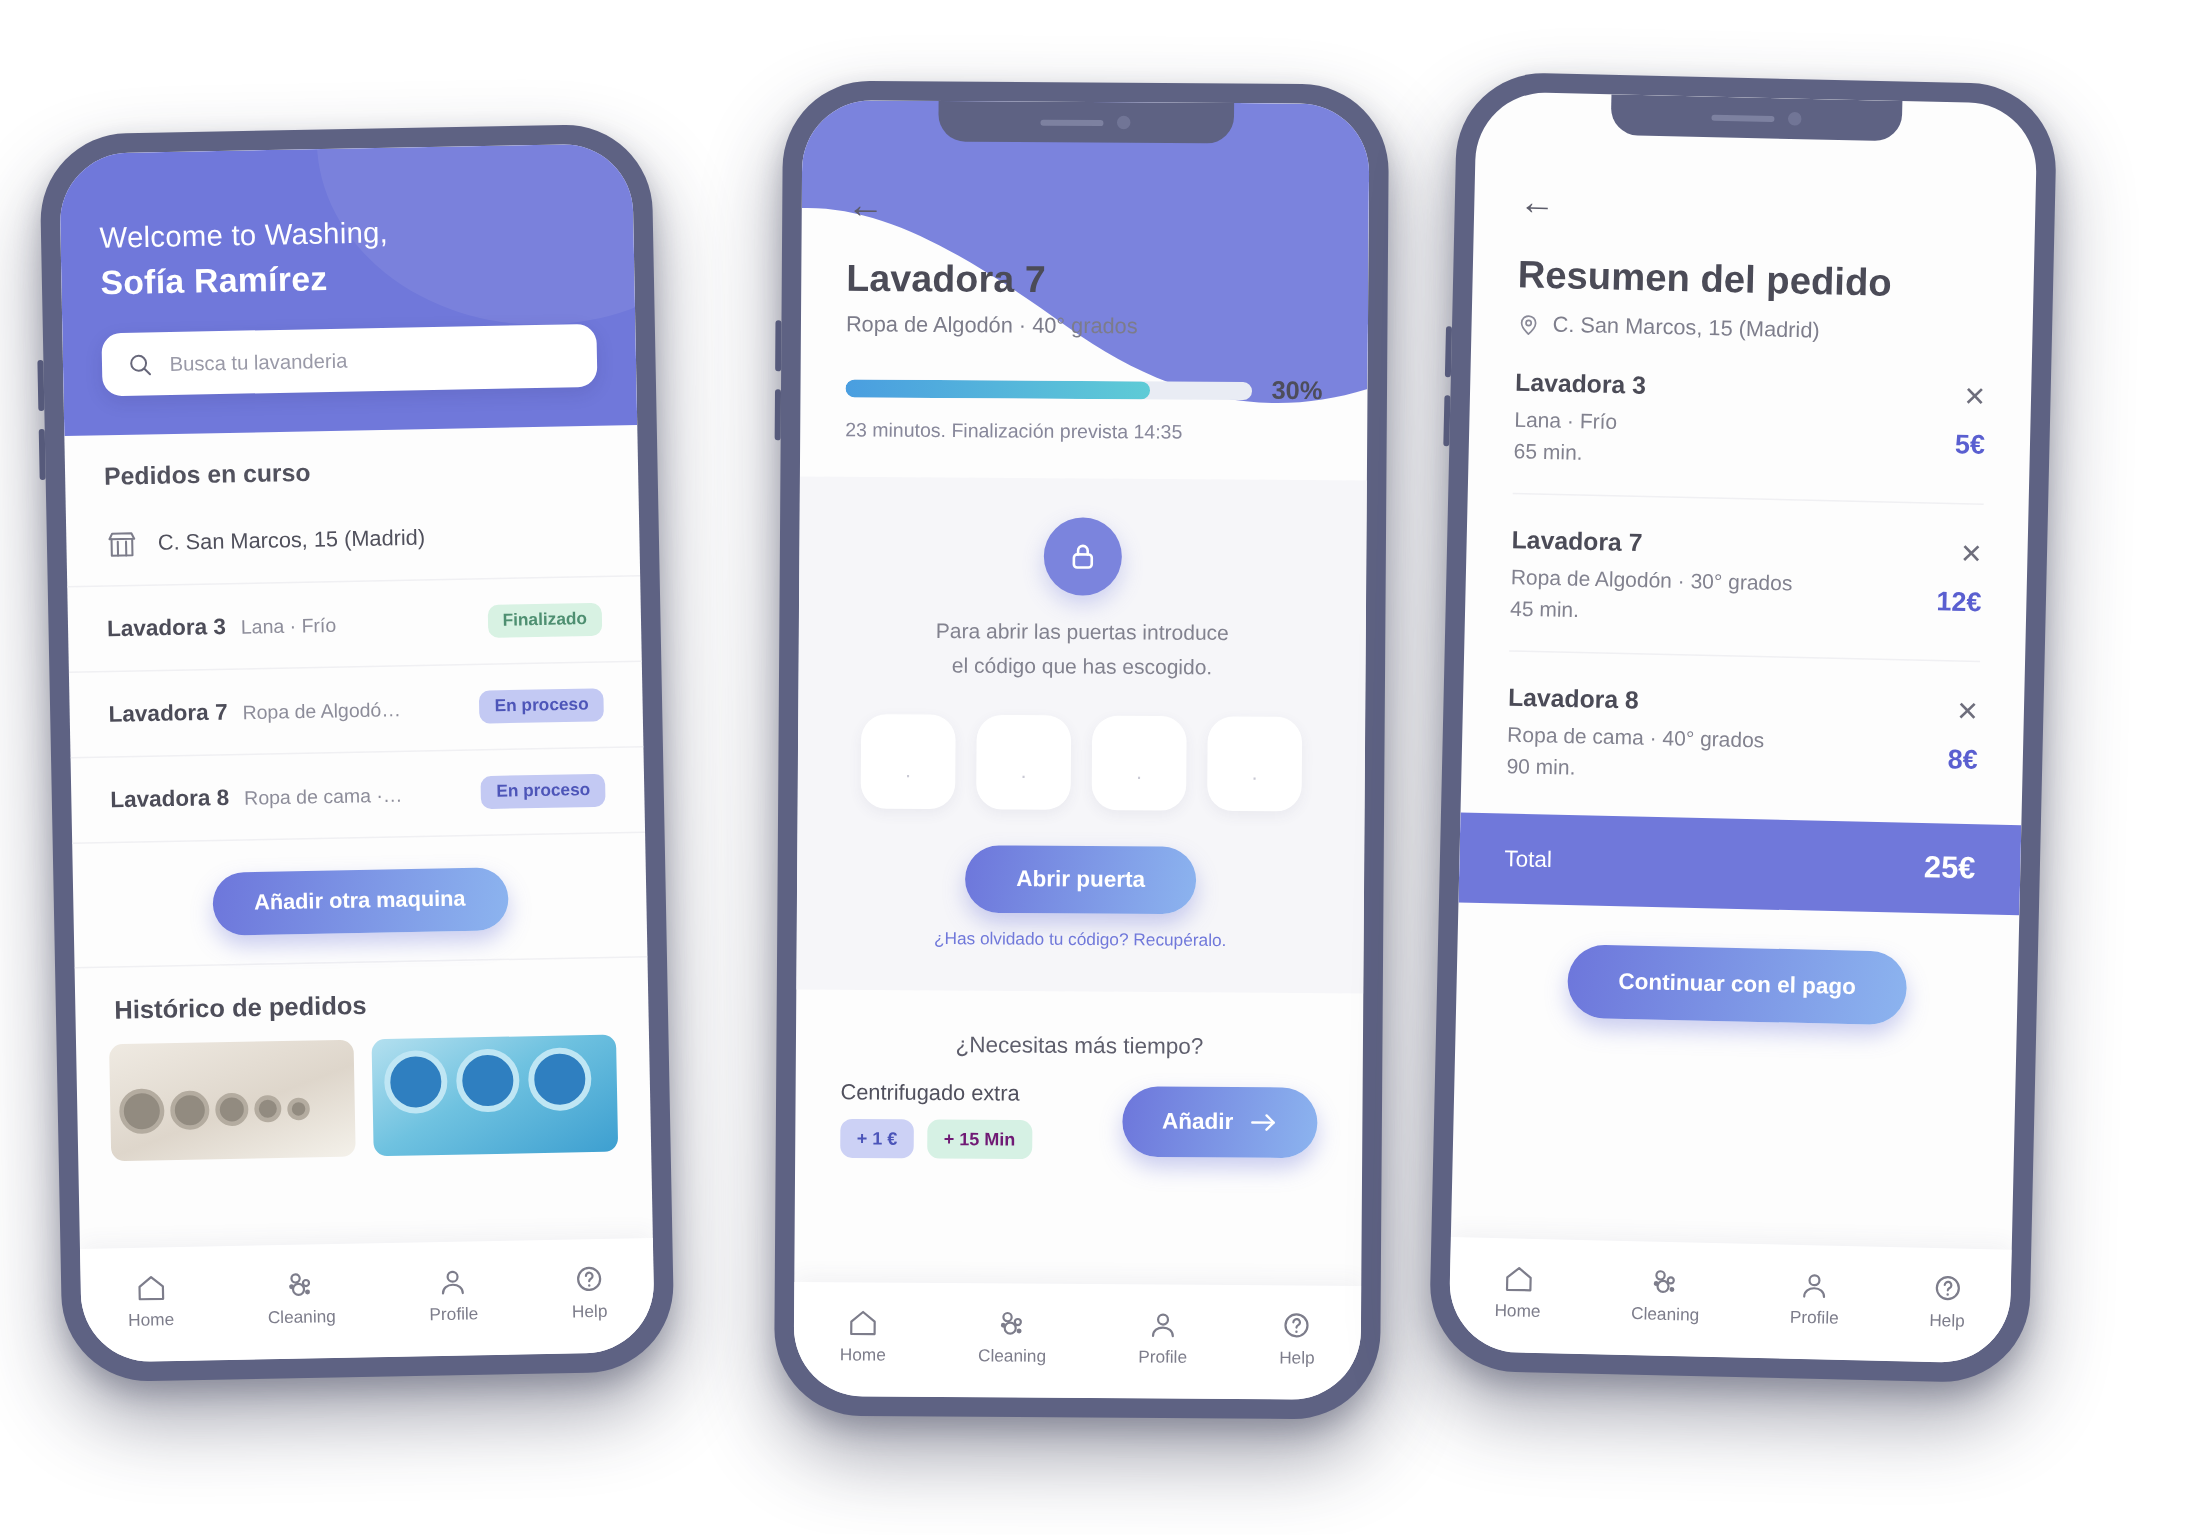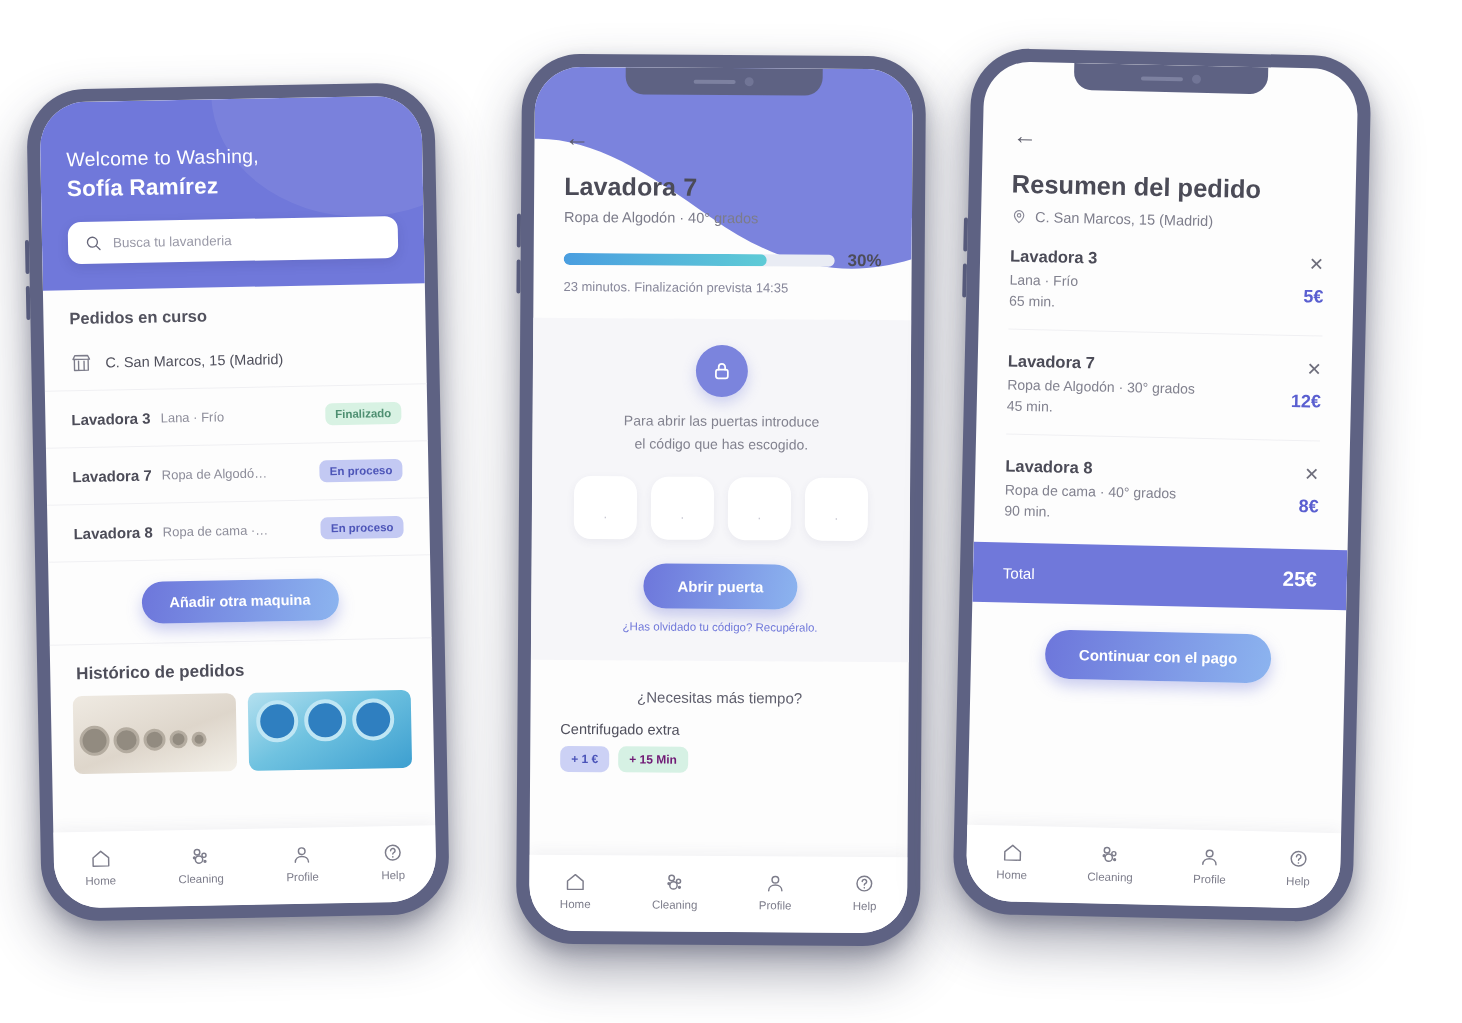--- a/index.html
+++ b/index.html
@@ -361,20 +361,27 @@
       <div class="more-time">¿Necesitas más tiempo?</div>
 
       <div class="extra-row">
         <div class="extra-left">
           <div class="extra-title">Centrifugado extra</div>
           <div class="chips">
             <span class="chip price">+ 1 €</span>
             <span class="chip time">+ 15 Min</span>
           </div>
         </div>
+        <button class="btn-grad add-btn">
+          <span>Añadir</span>
+          <svg width="19" height="15" viewBox="0 0 24 18" fill="none" stroke="#ffffff" stroke-width="2">
+            <line x1="2" y1="9" x2="20" y2="9" stroke-linecap="round"></line>
+              <path d="M14 3l6 6-6 6" stroke-linecap="round" stroke-linejoin="round"></path>
+          </svg>
+        </button>
       </div>
 
       <div class="nav">
         <div class="nav-item">
           <svg class="icn" width="22" height="22" viewBox="0 0 24 24" fill="none" stroke="#7d7d8b" stroke-width="1.6">
             <path d="M3.5 11L12 4l8.5 7v9h-17z" stroke-linejoin="round"></path>
           </svg>
           <span class="lbl">Home</span>
         </div>
         <div class="nav-item">

